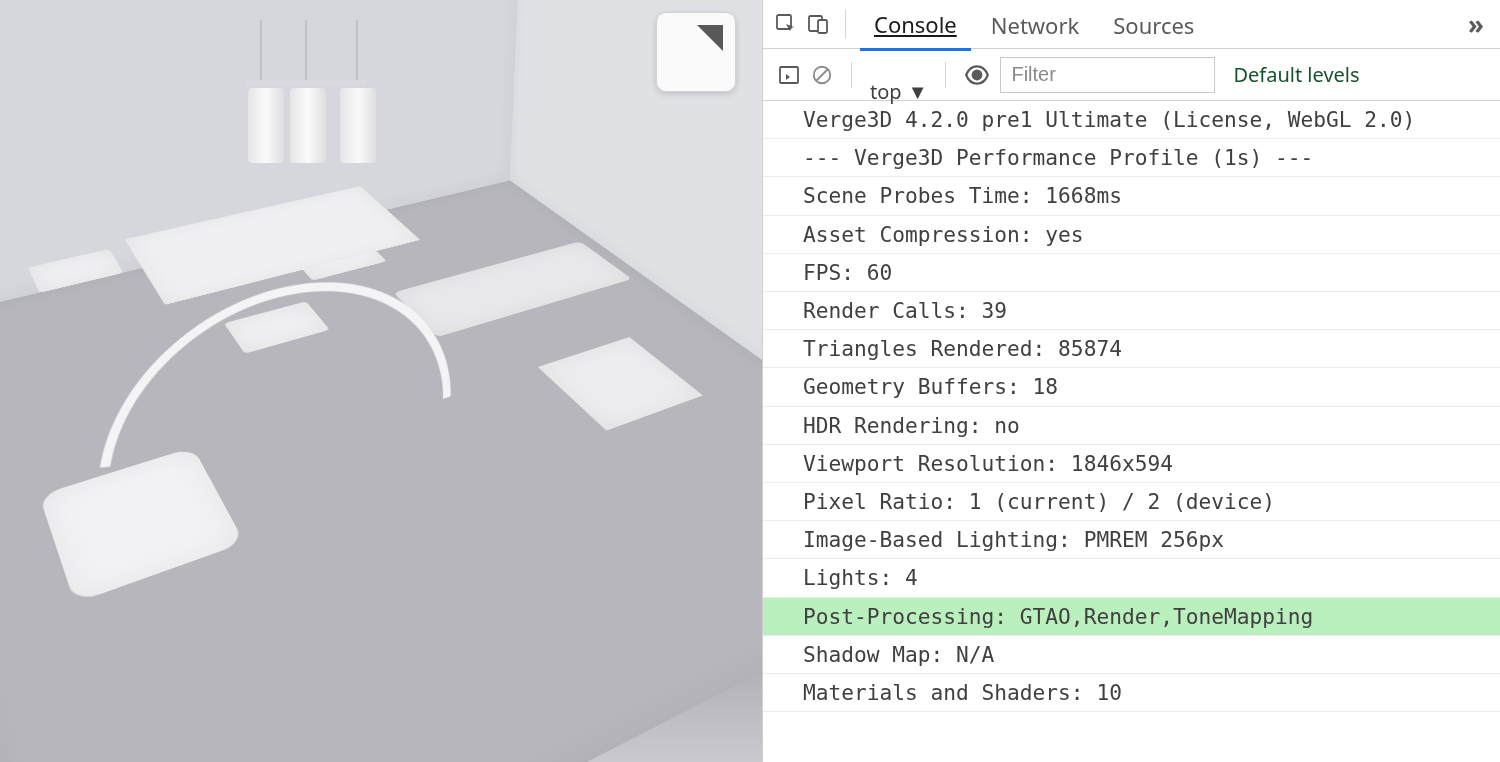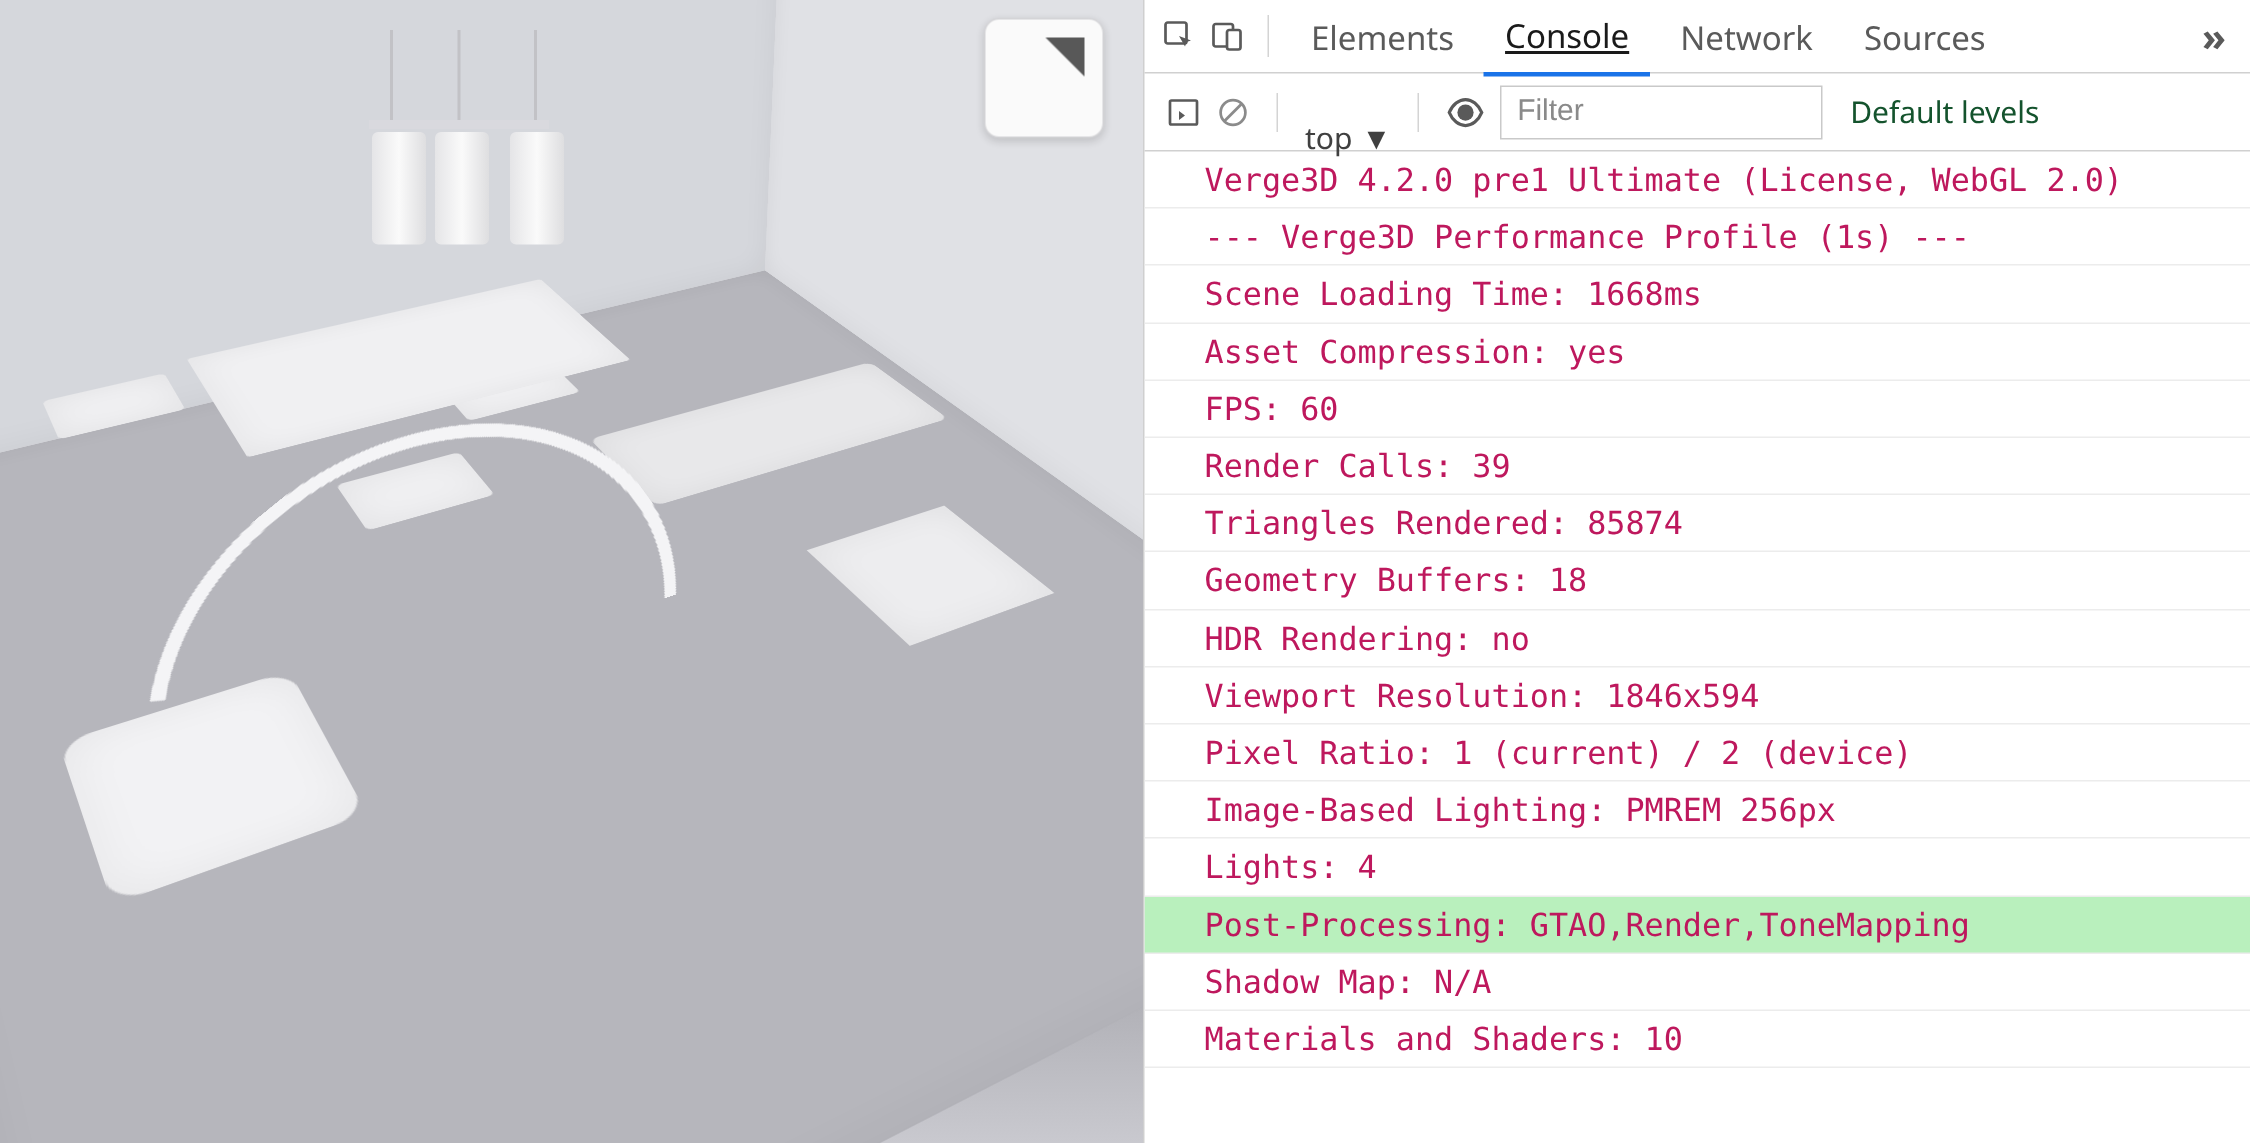--- a/index.html
+++ b/index.html
@@ -149,21 +149,21 @@
     color:#333;
   }
   .filter::placeholder { color:#8a8a8a; }
   .levels { margin-left:8px; color:#14532d; white-space: nowrap; }
 
   .log {
     flex:1; overflow-y:auto;
     font-family: "DejaVu Sans Mono","Menlo","Consolas",monospace;
     font-size: 21.2px;
     line-height: 1.0;
-    color: #be185d;
+    color: #404040;
   }
   .row {
     padding: 8px 12px 8px 40px;
     border-bottom: 1px solid #ececec;
     white-space: nowrap;
   }
   .row.hl { background:#b9f0bd; }
 
   svg { display:block; }
 </style>
@@ -212,21 +212,20 @@
         <path d="M12 12 l8 3 -3 1 -1 3 z" fill="#5a5a5a" stroke="none"></path>
       </svg>
     </span>
     <span class="ico">
       <svg width="24" height="24" viewBox="0 0 24 24" fill="none" stroke="#5a5a5a" stroke-width="1.8">
         <rect x="3" y="4" width="13" height="15" rx="1.5"></rect>
         <rect x="12" y="8" width="9" height="13" rx="1.5" fill="#fff"></rect>
       </svg>
     </span>
     <span class="sep"></span>
-    <span class="tab">Elements</span>
     <span class="tab active">Console</span>
     <span class="tab">Network</span>
     <span class="tab">Sources</span>
     <span class="more">»</span>
   </div>
 
   <div class="toolbar">
     <span class="ico">
       <svg width="24" height="24" viewBox="0 0 24 24" fill="none" stroke="#5a5a5a" stroke-width="1.8">
         <rect x="3" y="4" width="18" height="16" rx="1"></rect>
@@ -251,21 +250,21 @@
         <path d="M2 12c2-5 6-8 10-8s8 3 10 8c-2 5-6 8-10 8S4 17 2 12z" fill="none" stroke="#5a5a5a" stroke-width="2"></path>
       </svg>
     </span>
     <input class="filter" placeholder="Filter" style="">
     <span class="levels">Default levels</span>
   </div>
 
   <div class="log" id="log">
       <div class="row">Verge3D 4.2.0 pre1 Ultimate (License, WebGL 2.0)</div>
       <div class="row">--- Verge3D Performance Profile (1s) ---</div>
-      <div class="row">Scene Loading Time: 1668ms</div>
+      <div class="row">Scene Probes Time: 1668ms</div>
       <div class="row">Asset Compression: yes</div>
       <div class="row">FPS: 60</div>
       <div class="row">Render Calls: 39</div>
       <div class="row">Triangles Rendered: 85874</div>
       <div class="row">Geometry Buffers: 18</div>
       <div class="row">HDR Rendering: no</div>
       <div class="row">Viewport Resolution: 1846x594</div>
       <div class="row">Pixel Ratio: 1 (current) / 2 (device)</div>
       <div class="row">Image-Based Lighting: PMREM 256px</div>
       <div class="row">Lights: 4</div>

